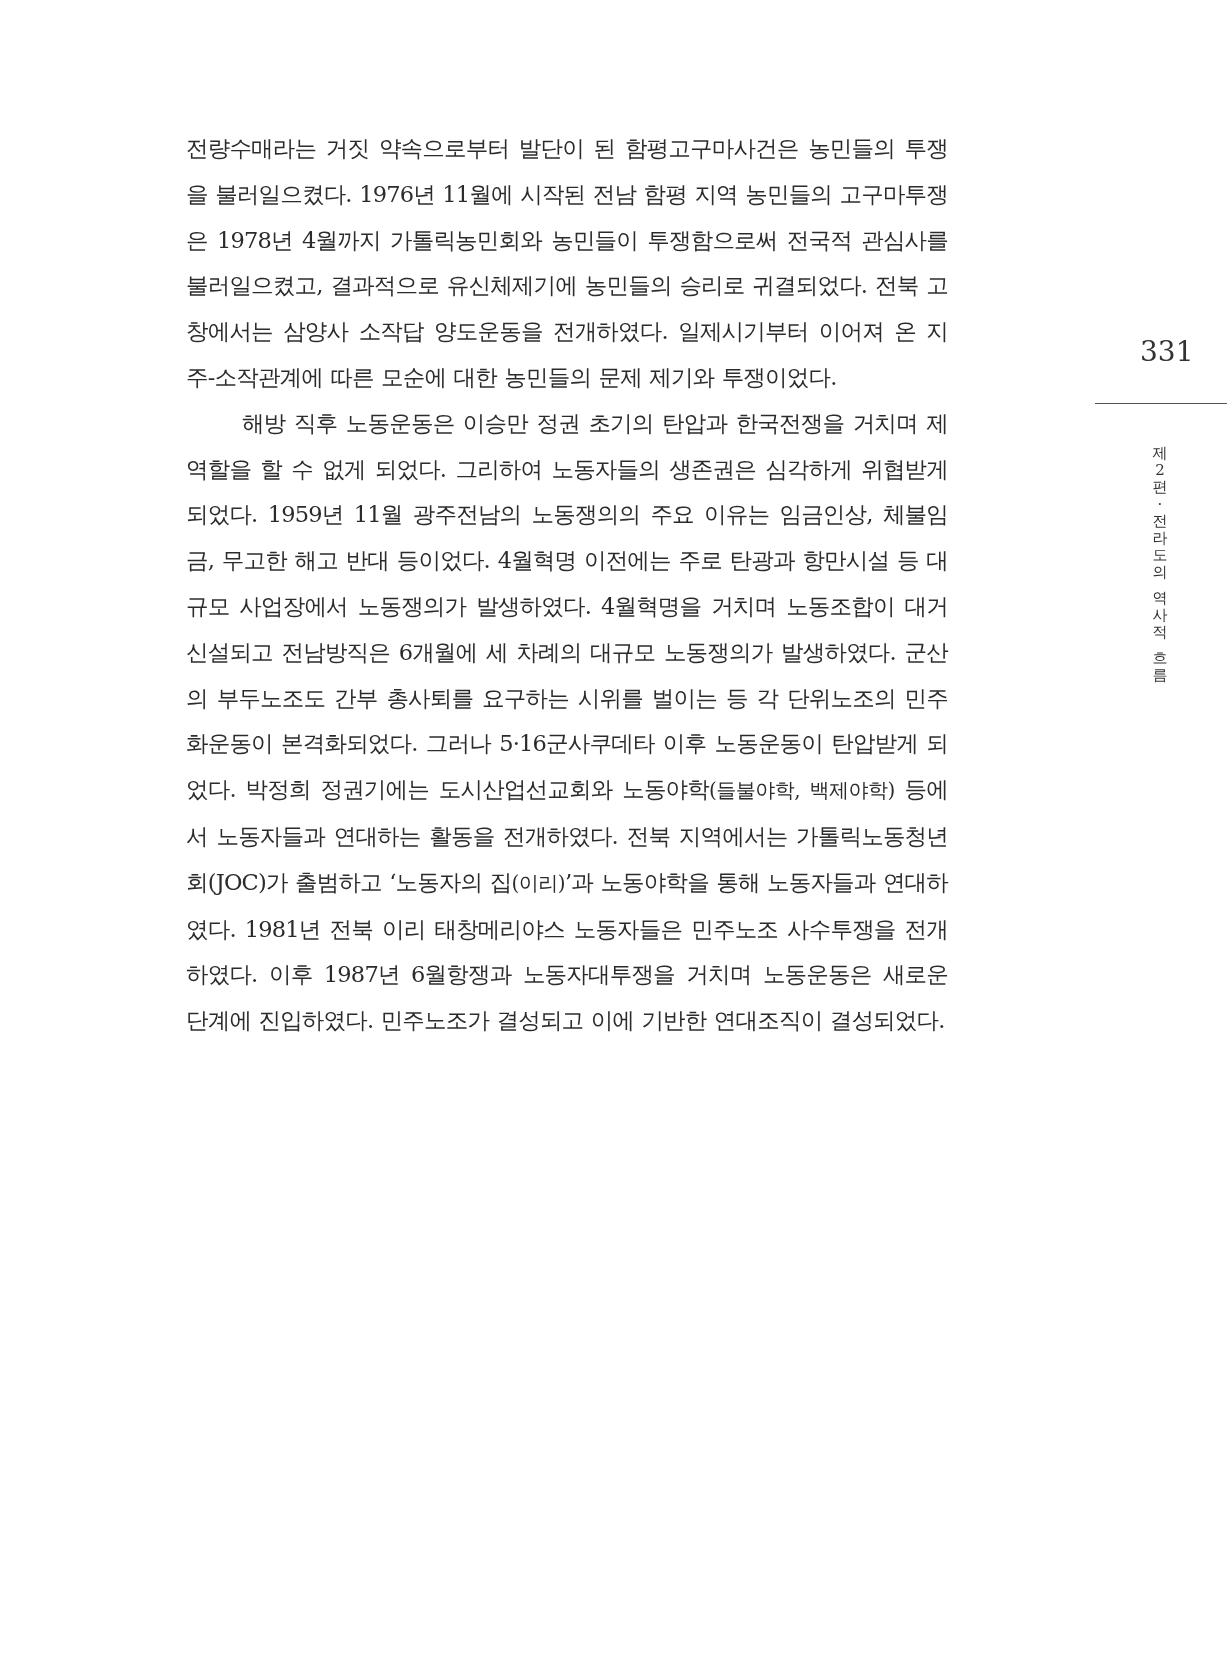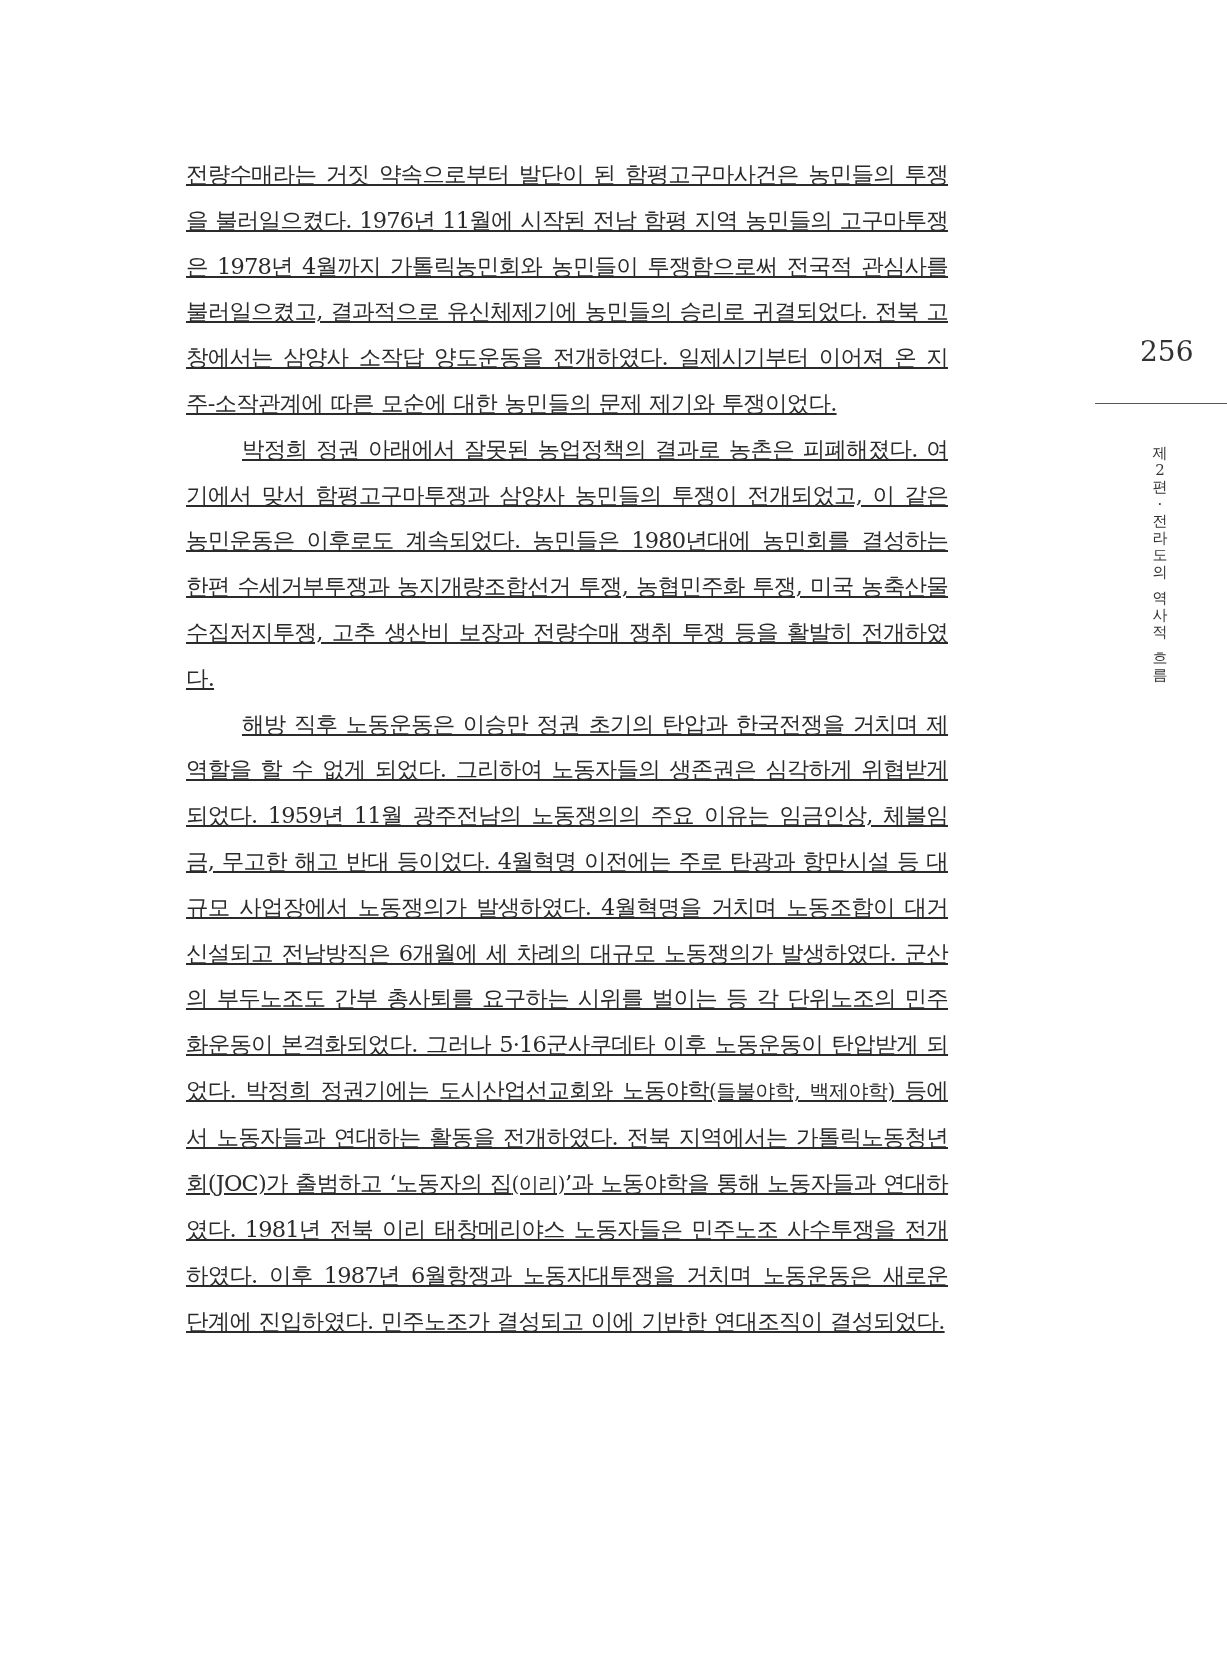--- a/index.html
+++ b/index.html
@@ -1,43 +1,40 @@
 <!DOCTYPE html>
 <html><head>
 <meta charset="utf-8">
 <style>
   html, body { margin: 0; padding: 0; background: #ffffff; }
   body { width: 1227px; height: 1680px; position: relative; overflow: hidden;
          font-family: "DejaVu Serif", "Liberation Serif", serif; color: #2b2b2b; }
-  .body-text { position: absolute; left: 186px; top: 152px; width: 762px; text-decoration: underline; }
+  .body-text { position: absolute; left: 186px; top: 126px; width: 762px; }
   .para { margin: 0; font-size: 22.5px; line-height: 45.8px; text-align: justify; letter-spacing: -0.8px; word-spacing: 1px; }
   .para.indent { text-indent: 56px; }
   .small { font-size: 20px; letter-spacing: -0.5px; }
   .page-number { position: absolute; left: 1140px; top: 335px; font-size: 28px; color: #333; }
   .rule { position: absolute; left: 1095px; top: 403px; width: 132px; height: 0; border-top: 1.5px solid #555; }
   .running-head { position: absolute; left: 1150px; top: 445px; width: 20px; font-size: 15px; line-height: 17px;
                   color: #333; text-align: center; word-break: break-all; }
   .running-head span { display: block; }
 </style>
 </head>
 <body>
 
 <div class="body-text">
   <p class="para">
     <span>전량수매라는 거짓 약속으로부터 발단이 된 함평고구마사건은 농민들의 투쟁을 불러일으켰다. 1976년 11월에 시작된 전남 함평 지역 농민들의 고구마투쟁은 1978년 4월까지 가톨릭농민회와 농민들이 투쟁함으로써 전국적 관심사를 불러일으켰고, 결과적으로 유신체제기에 농민들의 승리로 귀결되었다. 전북 고창에서는 삼양사 소작답 양도운동을 전개하였다. 일제시기부터 이어져 온 지주-소작관계에 따른 모순에 대한 농민들의 문제 제기와 투쟁이었다.</span>
   </p>
   <p class="para indent">
-    <span>박정희 정권 아래에서 잘못된 농업정책의 결과로 농촌은 피폐해졌다. 여기에서 맞서 함평고구마투쟁과 삼양사 농민들의 투쟁이 전개되었고, 이 같은 농민운동은 이후로도 계속되었다. 농민들은 1980년대에 농민회를 결성하는 한편 수세거부투쟁과 농지개량조합선거 투쟁, 농협민주화 투쟁, 미국 농축산물 수집저지투쟁, 고추 생산비 보장과 전량수매 쟁취 투쟁 등을 활발히 전개하였다.</span>
-  </p>
-  <p class="para indent">
     <span>해방 직후 노동운동은 이승만 정권 초기의 탄압과 한국전쟁을 거치며 제 역할을 할 수 없게 되었다. 그리하여 노동자들의 생존권은 심각하게 위협받게 되었다. 1959년 11월 광주전남의 노동쟁의의 주요 이유는 임금인상, 체불임금, 무고한 해고 반대 등이었다. 4월혁명 이전에는 주로 탄광과 항만시설 등 대규모 사업장에서 노동쟁의가 발생하였다. 4월혁명을 거치며 노동조합이 대거 신설되고 전남방직은 6개월에 세 차례의 대규모 노동쟁의가 발생하였다. 군산의 부두노조도 간부 총사퇴를 요구하는 시위를 벌이는 등 각 단위노조의 민주화운동이 본격화되었다. 그러나 5·16군사쿠데타 이후 노동운동이 탄압받게 되었다. 박정희 정권기에는 도시산업선교회와 노동야학</span><span class="small">(들불야학, 백제야학)</span><span> 등에서 노동자들과 연대하는 활동을 전개하였다. 전북 지역에서는 가톨릭노동청년회(JOC)가 출범하고 ‘노동자의 집</span><span class="small">(이리)</span><span>’과 노동야학을 통해 노동자들과 연대하였다. 1981년 전북 이리 태창메리야스 노동자들은 민주노조 사수투쟁을 전개하였다. 이후 1987년 6월항쟁과 노동자대투쟁을 거치며 노동운동은 새로운 단계에 진입하였다. 민주노조가 결성되고 이에 기반한 연대조직이 결성되었다.</span>
   </p>
 </div>
 
-<div class="page-number">256</div>
+<div class="page-number">331</div>
 <div class="rule"></div>
 
 <div class="running-head">
   <span>제</span>
   <span>2</span>
   <span>편</span>
   <span>·</span>
   <span>전</span>
   <span>라</span>
   <span>도</span>

